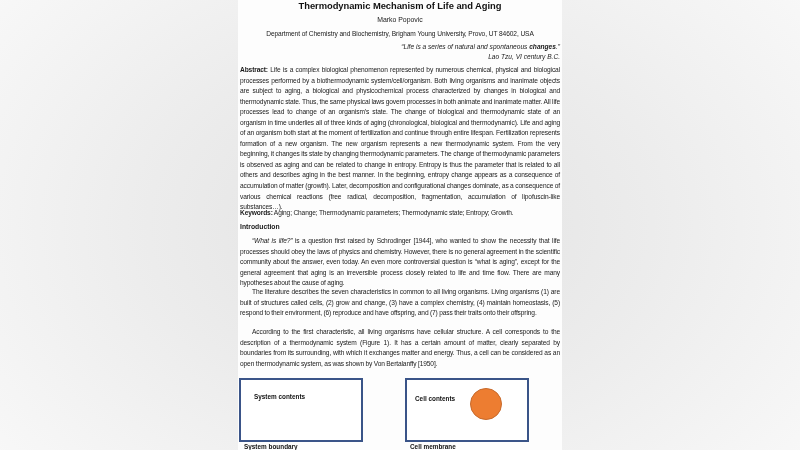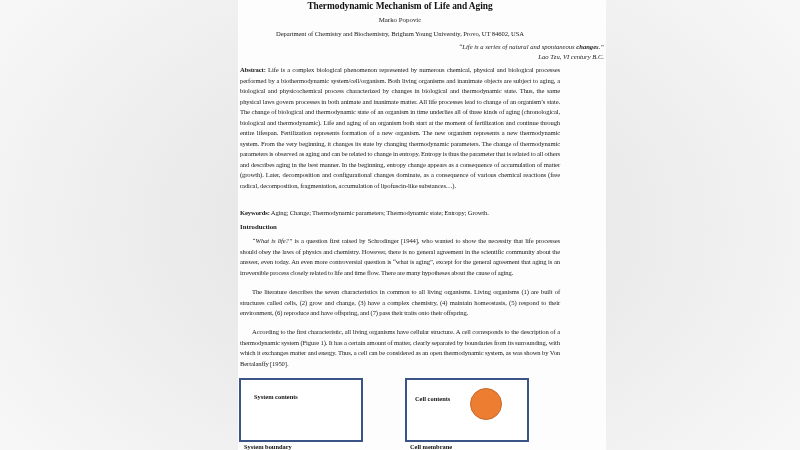--- a/index.html
+++ b/index.html
@@ -12,25 +12,24 @@
       overflow: hidden;
       position: relative;
       background: radial-gradient(ellipse 70% 90% at 50% 50%, #e2e2e2 0%, #ececec 45%, #fafafa 100%);
       font-family: "Liberation Sans", "DejaVu Sans", sans-serif;
       color: #1a1a1a;
     }
     .page {
       position: absolute;
       left: 238px;
       top: 0;
-      width: 368px;
+      width: 324px;
       height: 450px;
       background: #fdfdfd;
       overflow: hidden;
-      font-family: Liberation Serif, serif;
     }
     .title {
       position: absolute;
       left: 0;
       top: 0px;
       width: 324px;
       text-align: center;
       font-weight: bold;
       font-size: 9.4px;
       line-height: 12px;

